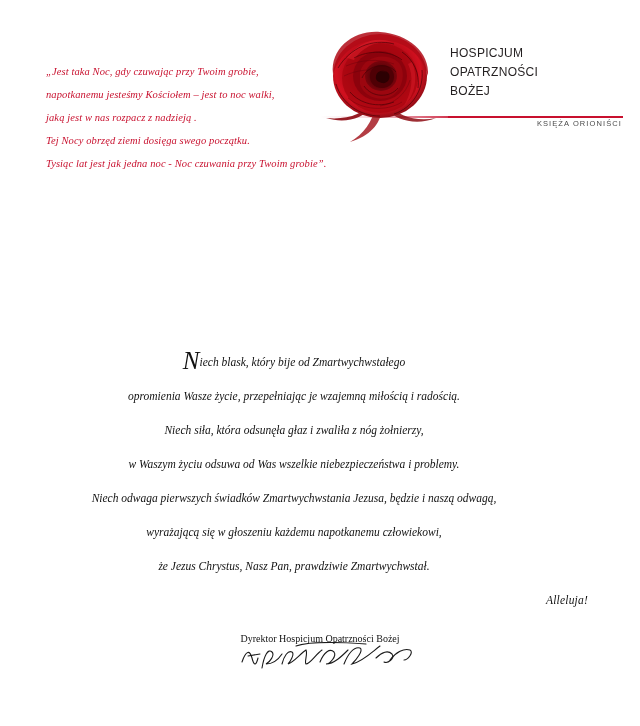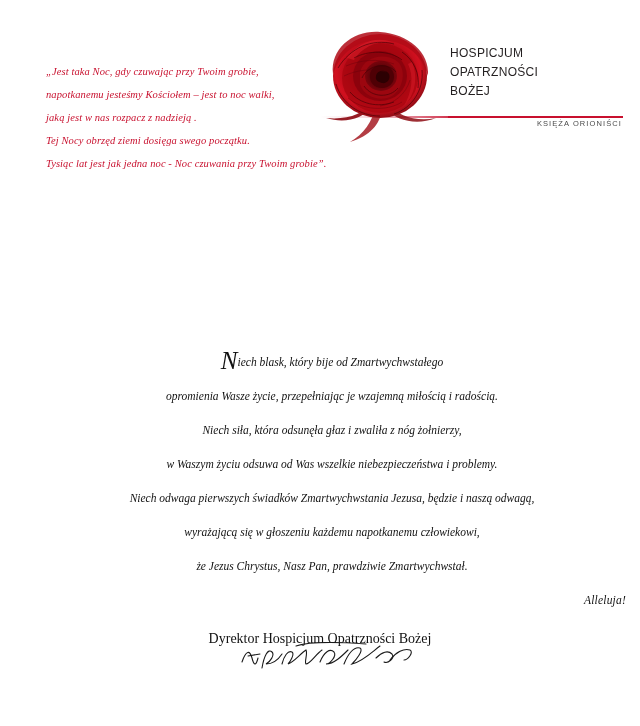--- a/index.html
+++ b/index.html
@@ -106,21 +106,20 @@
     position: absolute;
     top: 345px;
     left: 0;
     width: 588px;
     text-align: center;
     font-family: "Liberation Serif", serif;
     font-style: italic;
     font-size: 11.5px;
     color: #111111;
     line-height: 34px;
-    margin-left: 38px;
   }
   .letter .line {
     display: block;
     white-space: nowrap;
   }
   .dropcap {
     font-family: "Liberation Serif", serif;
     font-style: italic;
     font-size: 25px;
     line-height: 0;
@@ -133,21 +132,21 @@
   }
 
   
   .signature {
     position: absolute;
     left: 0;
     top: 630px;
     width: 640px;
     text-align: center;
     font-family: "Liberation Serif", serif;
-    font-size: 14px;
+    font-size: 10px;
     color: #111111;
   }
   .sig-role {
     display: block;
     line-height: 18px;
     white-space: nowrap;
   }
   .sig-name {
     display: block;
     line-height: 18px;

